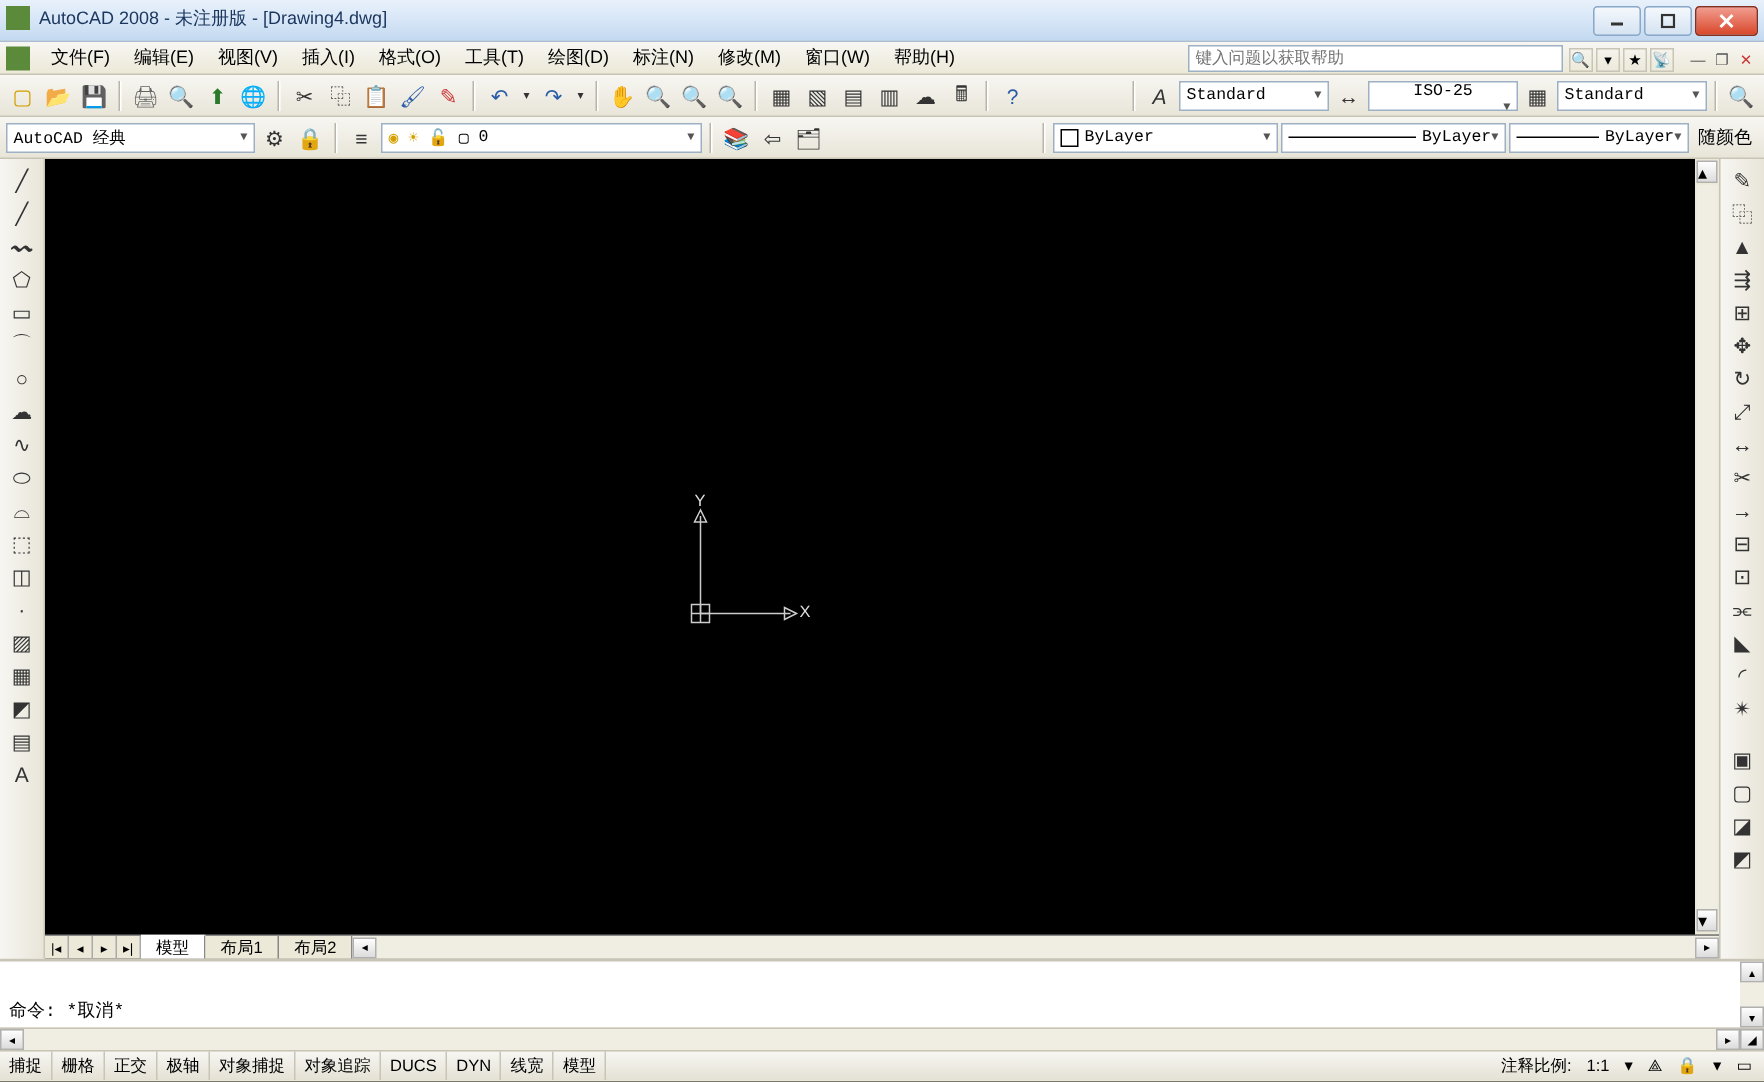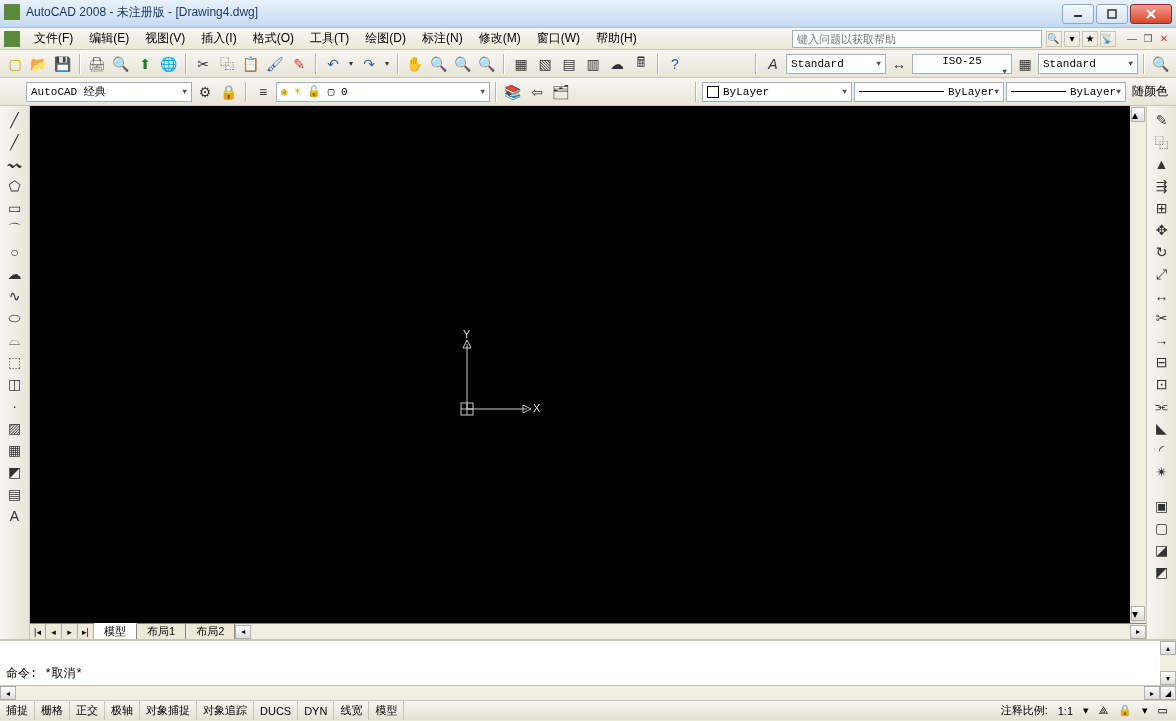--- a/index.html
+++ b/index.html
@@ -8,37 +8,37 @@
 .titlebar { background: linear-gradient(to bottom, #e8f1fb 0%, #d7e6f7 50%, #c3d9f0 100%); height: 28px; display: flex; align-items: flex-start; padding: 4px 4px; border-bottom: 1px solid #a9bdd6; }
 .titlebar .app-icon { width: 16px; height: 16px; background: #5b8a3a; margin-right: 6px; display: inline-block; }
 .titlebar .title { flex: 1; color: #1a365d; font-size: 12px; }
 .win-controls { display: flex; gap: 2px; }
 .win-btn { width: 32px; height: 20px; border: 1px solid #8aa8c8; border-radius: 3px; background: linear-gradient(#f4f8fc,#d5e3f2); display: flex; align-items: center; justify-content: center; cursor: pointer; }
 .win-btn.close { background: linear-gradient(#f19d90,#d9472a); border-color: #8a2e1c; color: #fff; width: 42px; }
 
 .menubar { height: 22px; background: linear-gradient(#f7f6f2,#ece9d8); display: flex; align-items: center; padding: 0 4px; border-bottom: 1px solid #c8c4b6; }
 .menubar .app-icon { width: 16px; height: 16px; background: #5b8a3a; margin-right: 6px; display:inline-block;}
 .menu-item { padding: 16px 8px; cursor: pointer; white-space: nowrap; }
-.help-search { margin-left: auto; display: flex; align-items: center; }
+.help-search { margin-left: auto; display: flex; align-items: flex-end; }
 .help-search input { width: 250px; height: 18px; border: 1px solid #9db0c4; background: #fff; font-size: 11px; padding: 0 4px; color: #999; }
 .help-icons { display:flex; gap:2px; margin-left:4px; }
 .help-icons span { width:16px; height:16px; display:flex; align-items:center; justify-content:center; border:1px solid #c8c4b6; cursor:pointer; font-size:10px;}
 .doc-controls { display:flex; gap:0; margin-left:8px;}
 .doc-controls span { width:16px; height:15px; display:flex; align-items:center; justify-content:center; cursor:pointer; font-size:10px; color:#555;}
 .doc-controls span.x { color:#c33; }
 
 .toolbar-row { height: 28px; background: linear-gradient(#f7f6f2,#e8e5d8); border-bottom: 1px solid #c8c4b6; display: flex; align-items: center; padding: 0 4px; gap: 2px; }
 .tb-btn { width: 22px; height: 22px; display: flex; align-items: center; justify-content: center; cursor: pointer; border: 1px solid transparent; font-size: 14px; color: #333; }
 .tb-sep { width: 2px; height: 20px; border-left: 1px solid #b8b5a8; border-right: 1px solid #fff; margin: 0 3px; }
 .tb-flex { flex: 1; }
 .tb-combo { height: 20px; border: 1px solid #9db0c4; background: #fff; display: flex; align-items: center; padding: 0 4px; font-family: "Courier New", monospace; font-size: 11px; cursor: pointer; }
 .tb-combo .dd { margin-left: auto; font-size: 8px; color: #555; }
 
 .tbr2 { height: 28px; }
-.workspace-combo { width: 166px; margin-left: 22px; }
+.workspace-combo { width: 166px; }
 .layer-combo { width: 214px; }
 .style-combo { width: 100px; }
 .dim-combo { width: 100px; flex-direction: column; }
 .table-combo { width: 100px; }
 
 .main-area { display: flex; height: calc(721px - 28px - 22px - 28px - 28px - 16px - 46px - 20px); }
 .left-tools, .right-tools { width: 30px; background: linear-gradient(to right,#f7f6f2,#e8e5d8); display: flex; flex-direction: column; align-items: center; padding: 4px 0; gap: 2px; border-right: 1px solid #c8c4b6; }
 .right-tools { border-left: 1px solid #c8c4b6; border-right: none; }
 .side-btn { width: 22px; height: 20px; display: flex; align-items: center; justify-content: center; cursor: pointer; font-size: 14px; color: #333; border:1px solid transparent;}
 .side-gap { height: 10px; }

